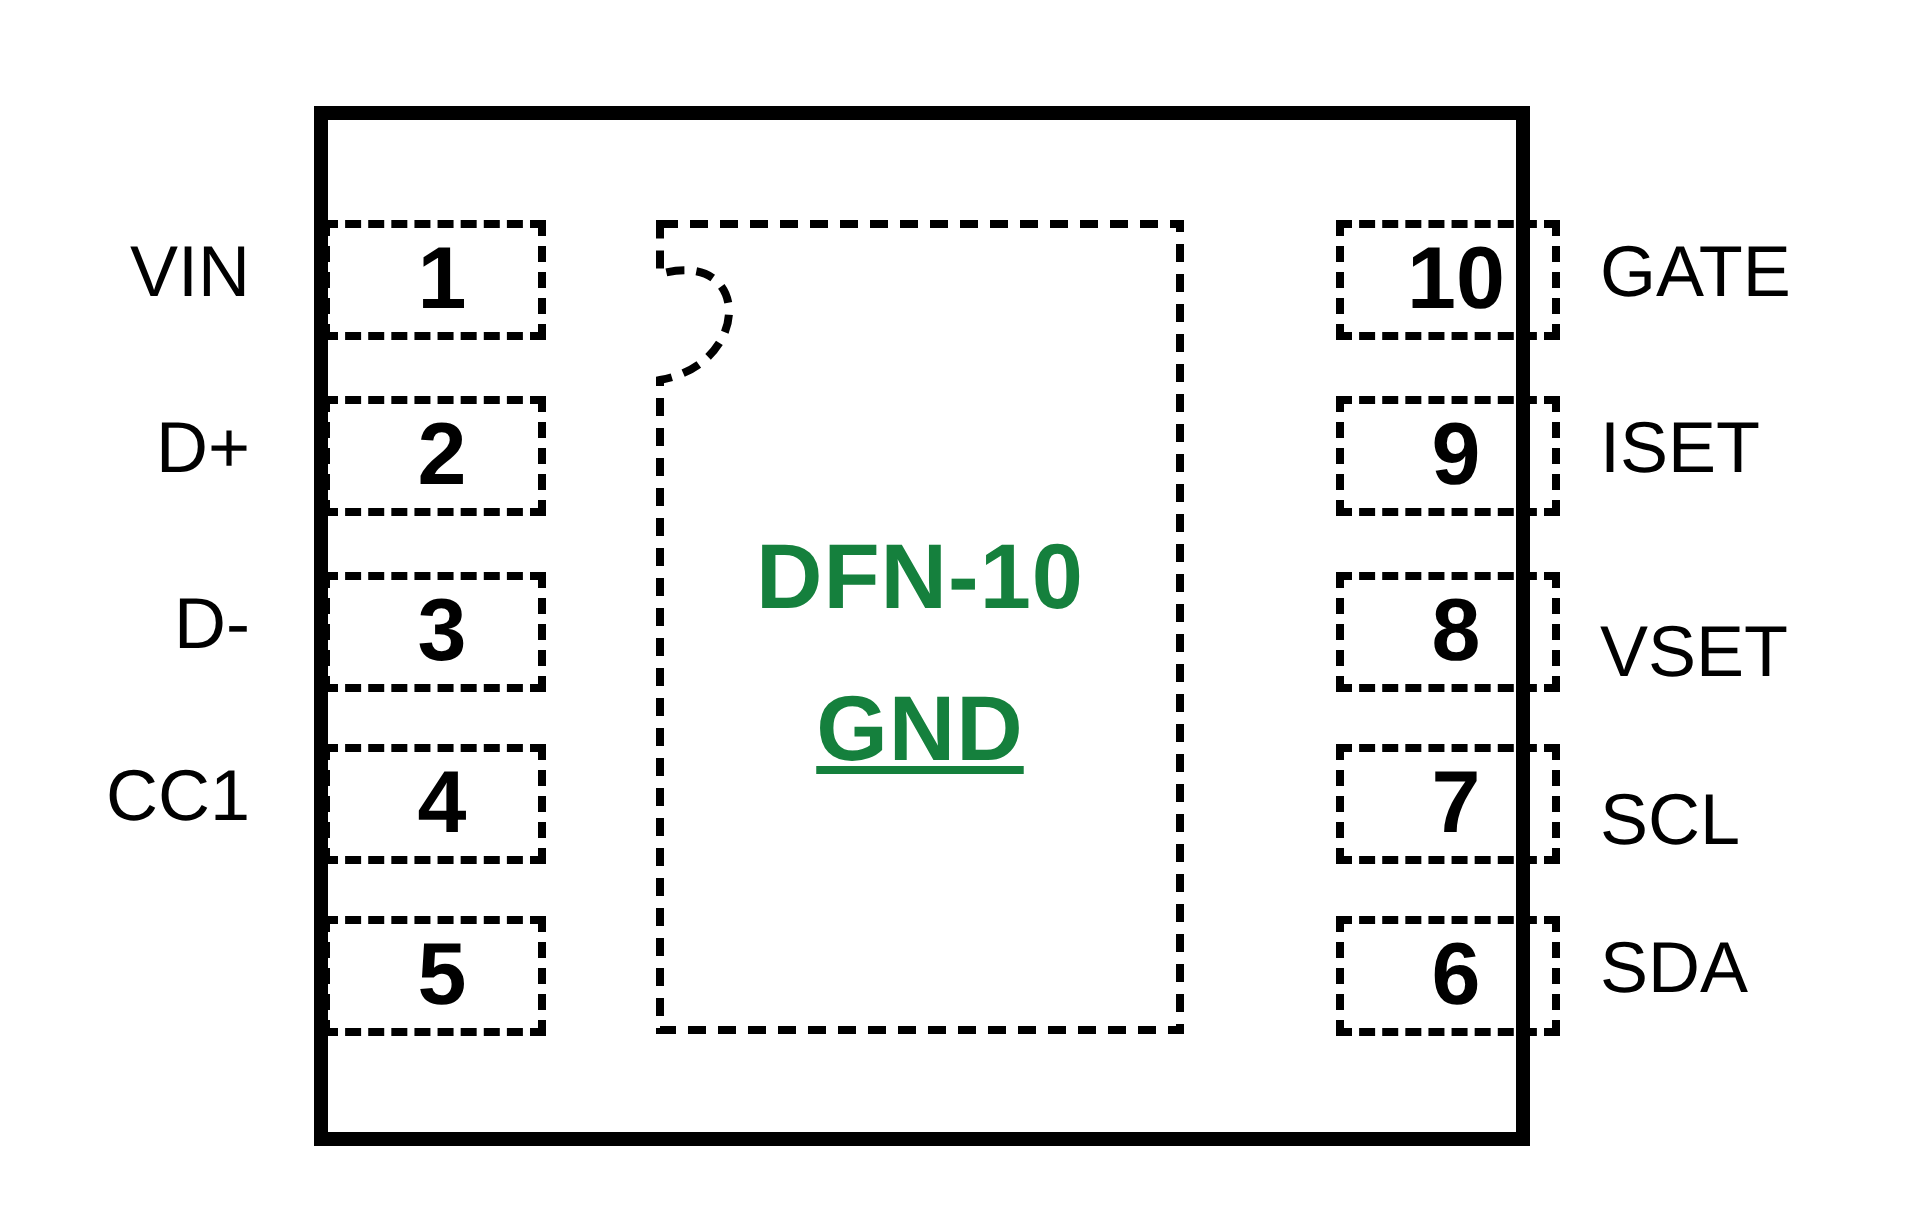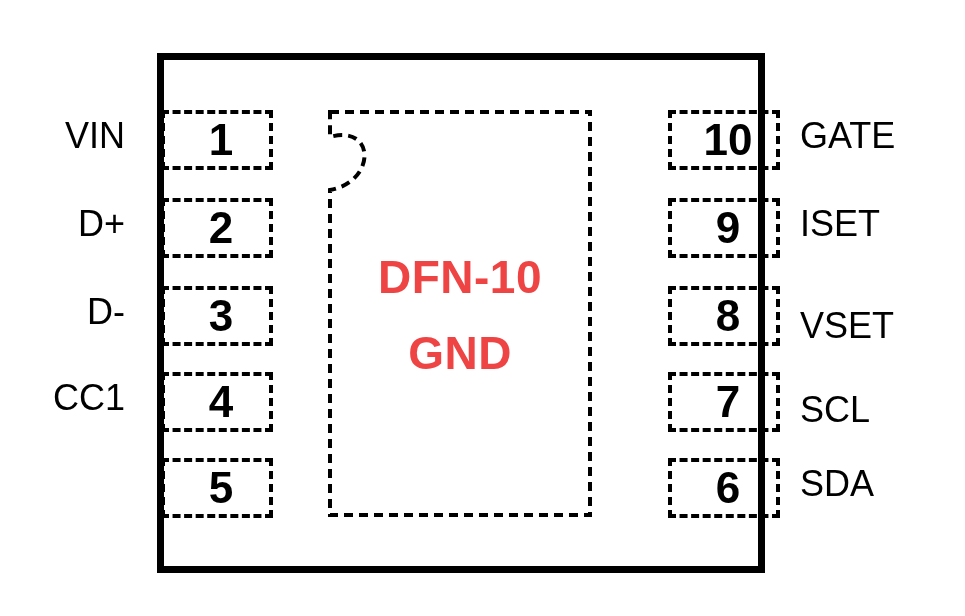--- a/index.html
+++ b/index.html
@@ -50,29 +50,31 @@
     height: 403px;
     overflow: visible;
   }
   .center-pad-label {
     position: absolute;
     left: 0;
     width: 260px;
     text-align: center;
     font-size: 46px;
     font-weight: bold;
-    color: #ef4444;
+    color: #15803d;
     letter-spacing: 0.5px;
     line-height: 1;
+    margin-top: 11px;
   }
   .center-pad-label.part {
     top: 142px;
   }
   .center-pad-label.gnd {
     top: 218px;
+    text-decoration: underline;
   }
 
   
   .pin-pad {
     position: absolute;
     width: 112px;
     height: 60px;
     box-sizing: border-box;
     border: 4px dashed #000000;
     background: transparent;

